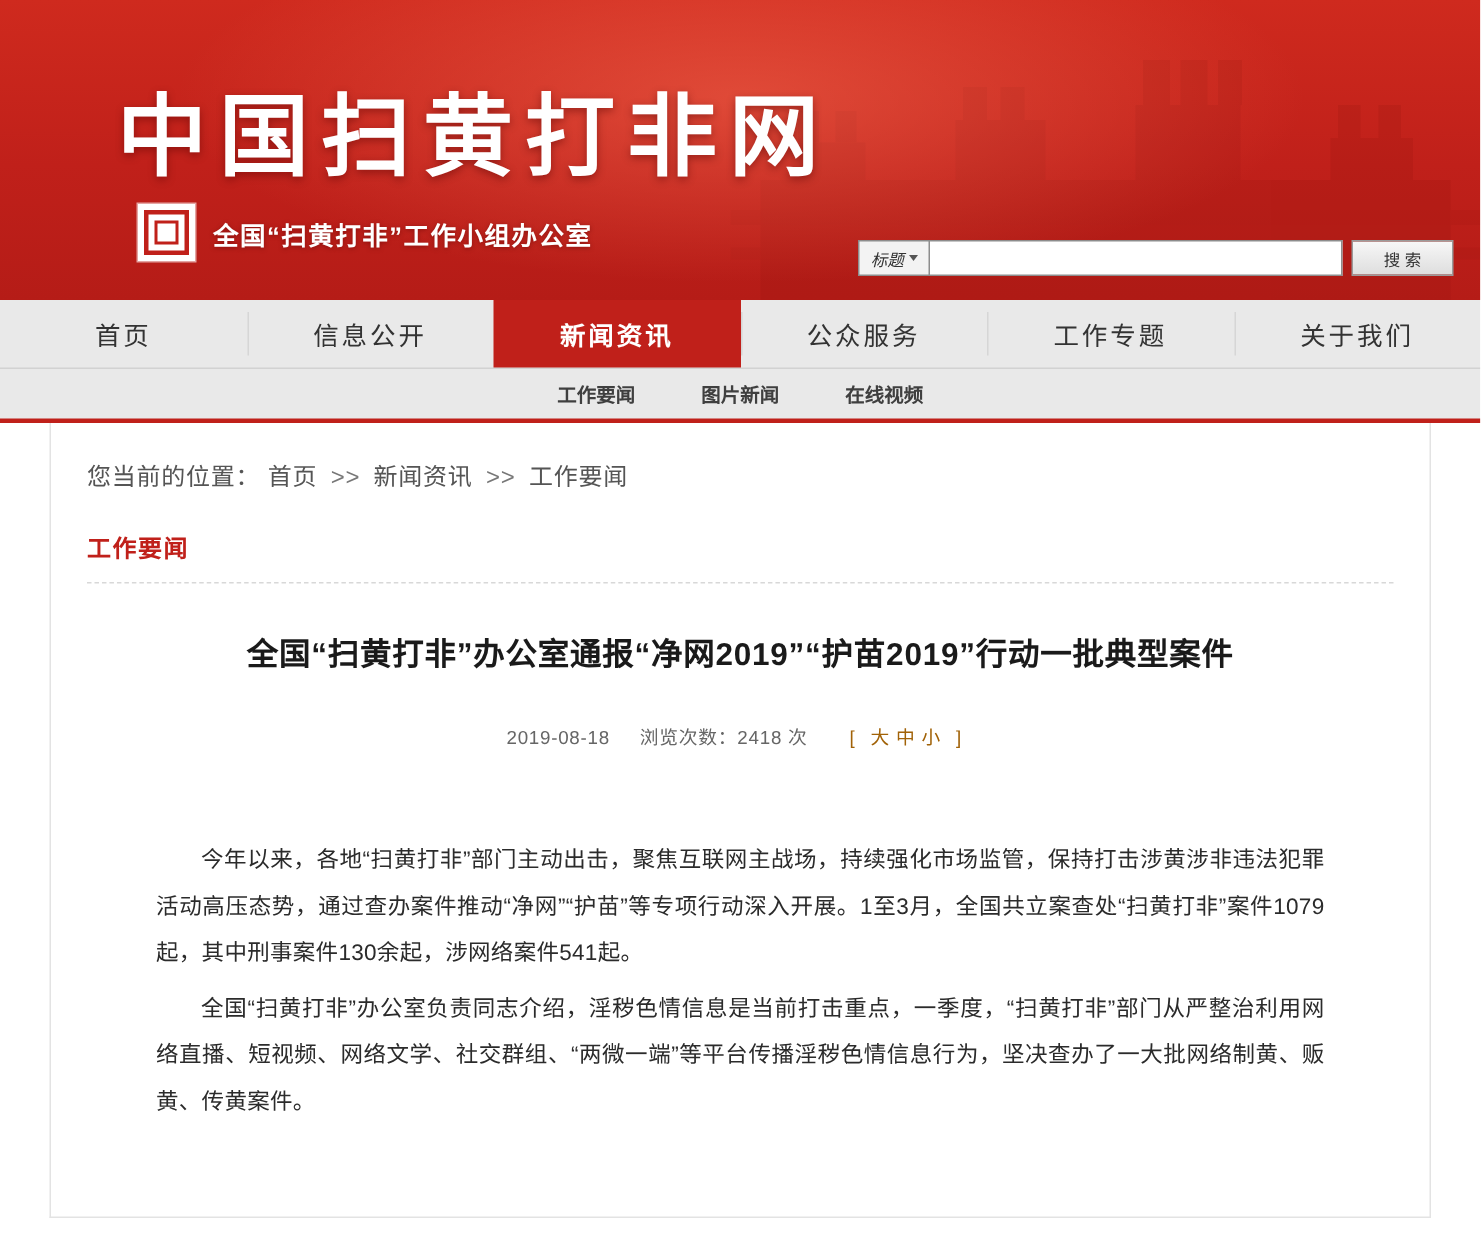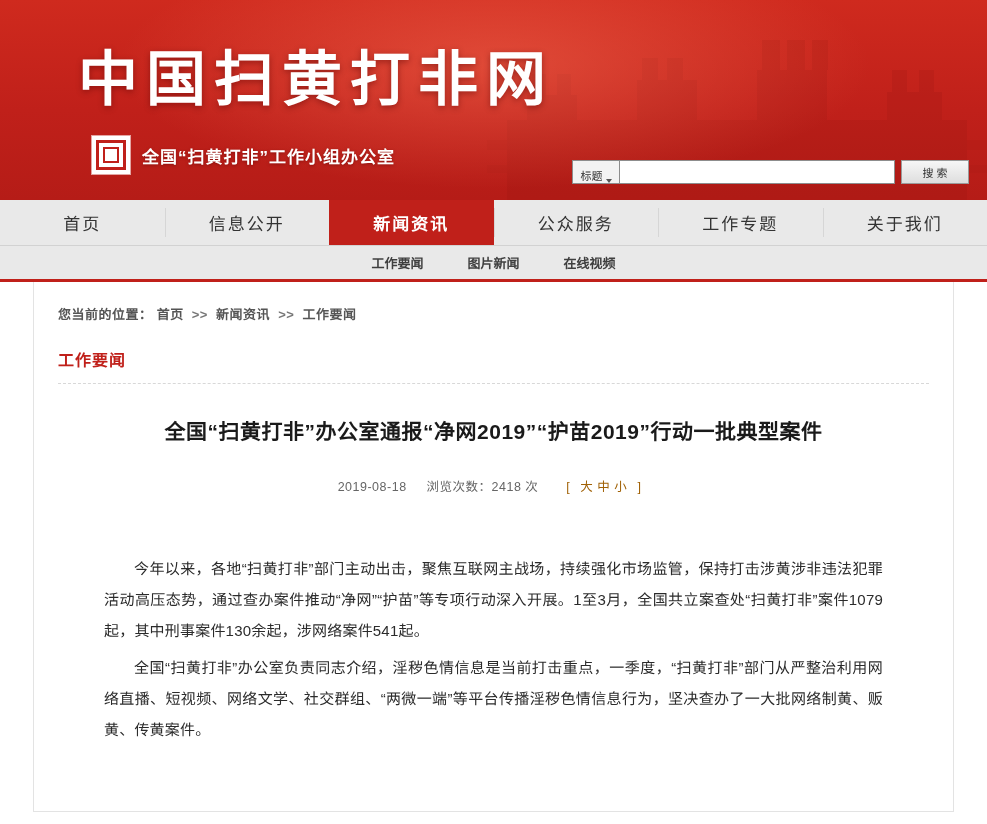--- a/index.html
+++ b/index.html
@@ -40,21 +40,21 @@
     top: -60px;
     width: 760px;
     height: 250px;
     margin-left: -380px;
     background: radial-gradient(ellipse at center, rgba(255,120,90,.45) 0%, rgba(200,38,29,0) 70%);
     pointer-events: none;
   }
   .site-title {
     position: absolute;
     left: 78px;
-    top: 30px;
+    top: 42px;
     color: #fff;
     font-family: "DejaVu Serif", "Liberation Serif", serif;
     font-weight: bold;
     font-size: 60px;
     letter-spacing: 8px;
     text-shadow: 0 2px 6px rgba(80,0,0,.45);
     white-space: nowrap;
   }
   .org-row {
     position: absolute;
@@ -100,24 +100,25 @@
     align-items: stretch;
     height: 24px;
   }
   .search-select {
     width: 48px;
     border: 1px solid #8d8d8d;
     background: #f3f3f3;
     font-size: 11px;
     color: #333;
     display: flex;
-    align-items: flex-end;
+    align-items: center;
     justify-content: center;
     gap: 3px;
     box-sizing: border-box;
+    font-style: italic;
   }
   .search-select .caret {
     width: 0; height: 0;
     border-left: 3px solid transparent;
     border-right: 3px solid transparent;
     border-top: 4px solid #555;
     display: inline-block;
   }
   .search-input {
     width: 275px;
@@ -200,25 +201,24 @@
   }
   .content-card {
     border-left: 1px solid #e3e3e3;
     border-right: 1px solid #e3e3e3;
     border-bottom: 1px solid #e3e3e3;
     background: #fff;
     min-height: 530px;
     box-sizing: border-box;
   }
   .breadcrumb {
-    font-size: 13px;
+    font-size: 16px;
     color: #555;
     padding: 22px 0 16px 24px;
     letter-spacing: .5px;
-    font-weight: bold;
   }
   .breadcrumb .sep { color: #777; margin: 0 4px; }
   .breadcrumb a { color: #555; text-decoration: none; }
 
   .section-head {
     margin: 0 24px;
     padding: 8px 0 12px 0;
     border-bottom: 1px dashed #d8d8d8;
   }
   .section-head .title {

